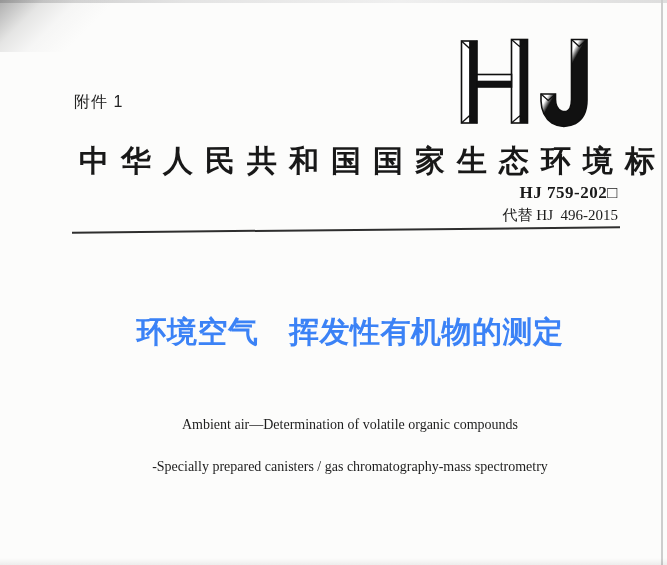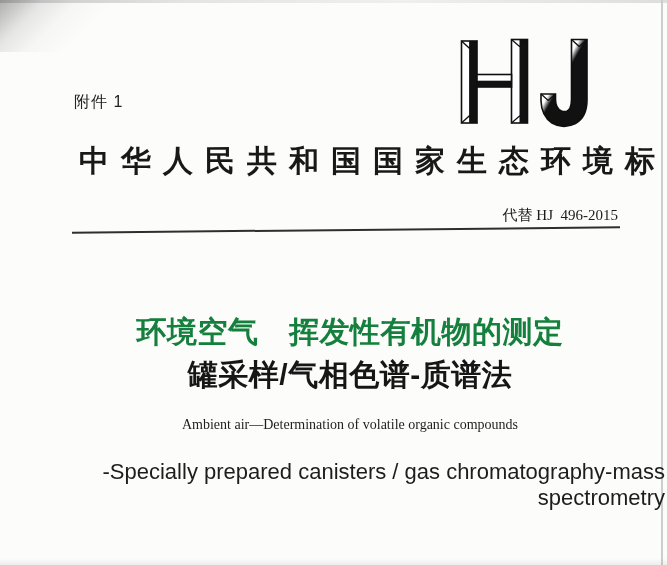--- a/index.html
+++ b/index.html
@@ -59,29 +59,29 @@
     font-size: 15px; color: #1c1c1c; white-space: pre;
   }
   .rule {
     position: absolute; left: 72px; top: 229px; width: 548px; height: 2px;
     background: #2e2e2e; transform: rotate(-0.55deg);
   }
 
   .centered {
     position: absolute; left: 35px; width: 630px; text-align: center;
   }
-  .title-cn-1 { top: 312px; font-weight: bold; font-size: 30px; letter-spacing: .5px; color: #15803d; }
+  .title-cn-1 { top: 312px; font-weight: bold; font-size: 30px; letter-spacing: .5px; color: #3b82f6; }
   .title-cn-2 { top: 355px; font-weight: bold; font-size: 30px; letter-spacing: .5px; color: #161616; }
   .title-en-1 {
     top: 417px; font-family: "Liberation Serif", serif;
     font-size: 14px; color: #1d1d1d;
   }
   .title-en-2 {
-    top: 459px; font-family: Liberation Sans, sans-serif;
-    font-size: 22px; color: #1d1d1d; text-align: right;
+    top: 459px; font-family: Liberation Serif, serif;
+    font-size: 14px; color: #1d1d1d;
   }
   .draft-note { top: 494px; font-weight: bold; font-size: 17px; letter-spacing: 1px; color: #1a1a1a; }
 
   
   .logo {
     position: absolute; left: 457px; top: 36px; width: 134px; height: 94px;
   }
   .sr-only {
     position: absolute; width: 1px; height: 1px; overflow: hidden;
     clip: rect(0 0 0 0); white-space: nowrap;
@@ -133,24 +133,24 @@
       <path d="M4.5,87 L12.2,80 L20,87" fill="none" stroke="#111" stroke-width="1.3"></path>
       <path d="M54.5,3.5 L62.5,10.5 L70.5,3.5" fill="none" stroke="#111" stroke-width="1.3"></path>
       <path d="M54.5,87 L62.5,80 L70.5,87" fill="none" stroke="#111" stroke-width="1.3"></path>
       <path d="M114.5,3.5 L122.2,10.5 L130,3.5" fill="none" stroke="#111" stroke-width="1.3"></path>
       <path d="M84,58 L91.2,64.5 L98.5,58" fill="none" stroke="#111" stroke-width="1.3"></path>
     </svg>
   </div>
 
   <div class="heading">中华人民共和国国家生态环境标准</div>
 
+  <div class="std-number">HJ 759-202□</div>
   <div class="replaces">代替 HJ  496-2015</div>
 
   <div class="rule"></div>
 
   <div class="centered title-cn-1">环境空气　挥发性有机物的测定</div>
-  <div class="centered title-cn-2">罐采样/气相色谱-质谱法</div>
 
   <div class="centered title-en-1">Ambient air—Determination of volatile organic compounds</div>
   <div class="centered title-en-2">-Specially prepared canisters / gas chromatography-mass spectrometry</div>
 
 
 </div>
 
 </body></html>

